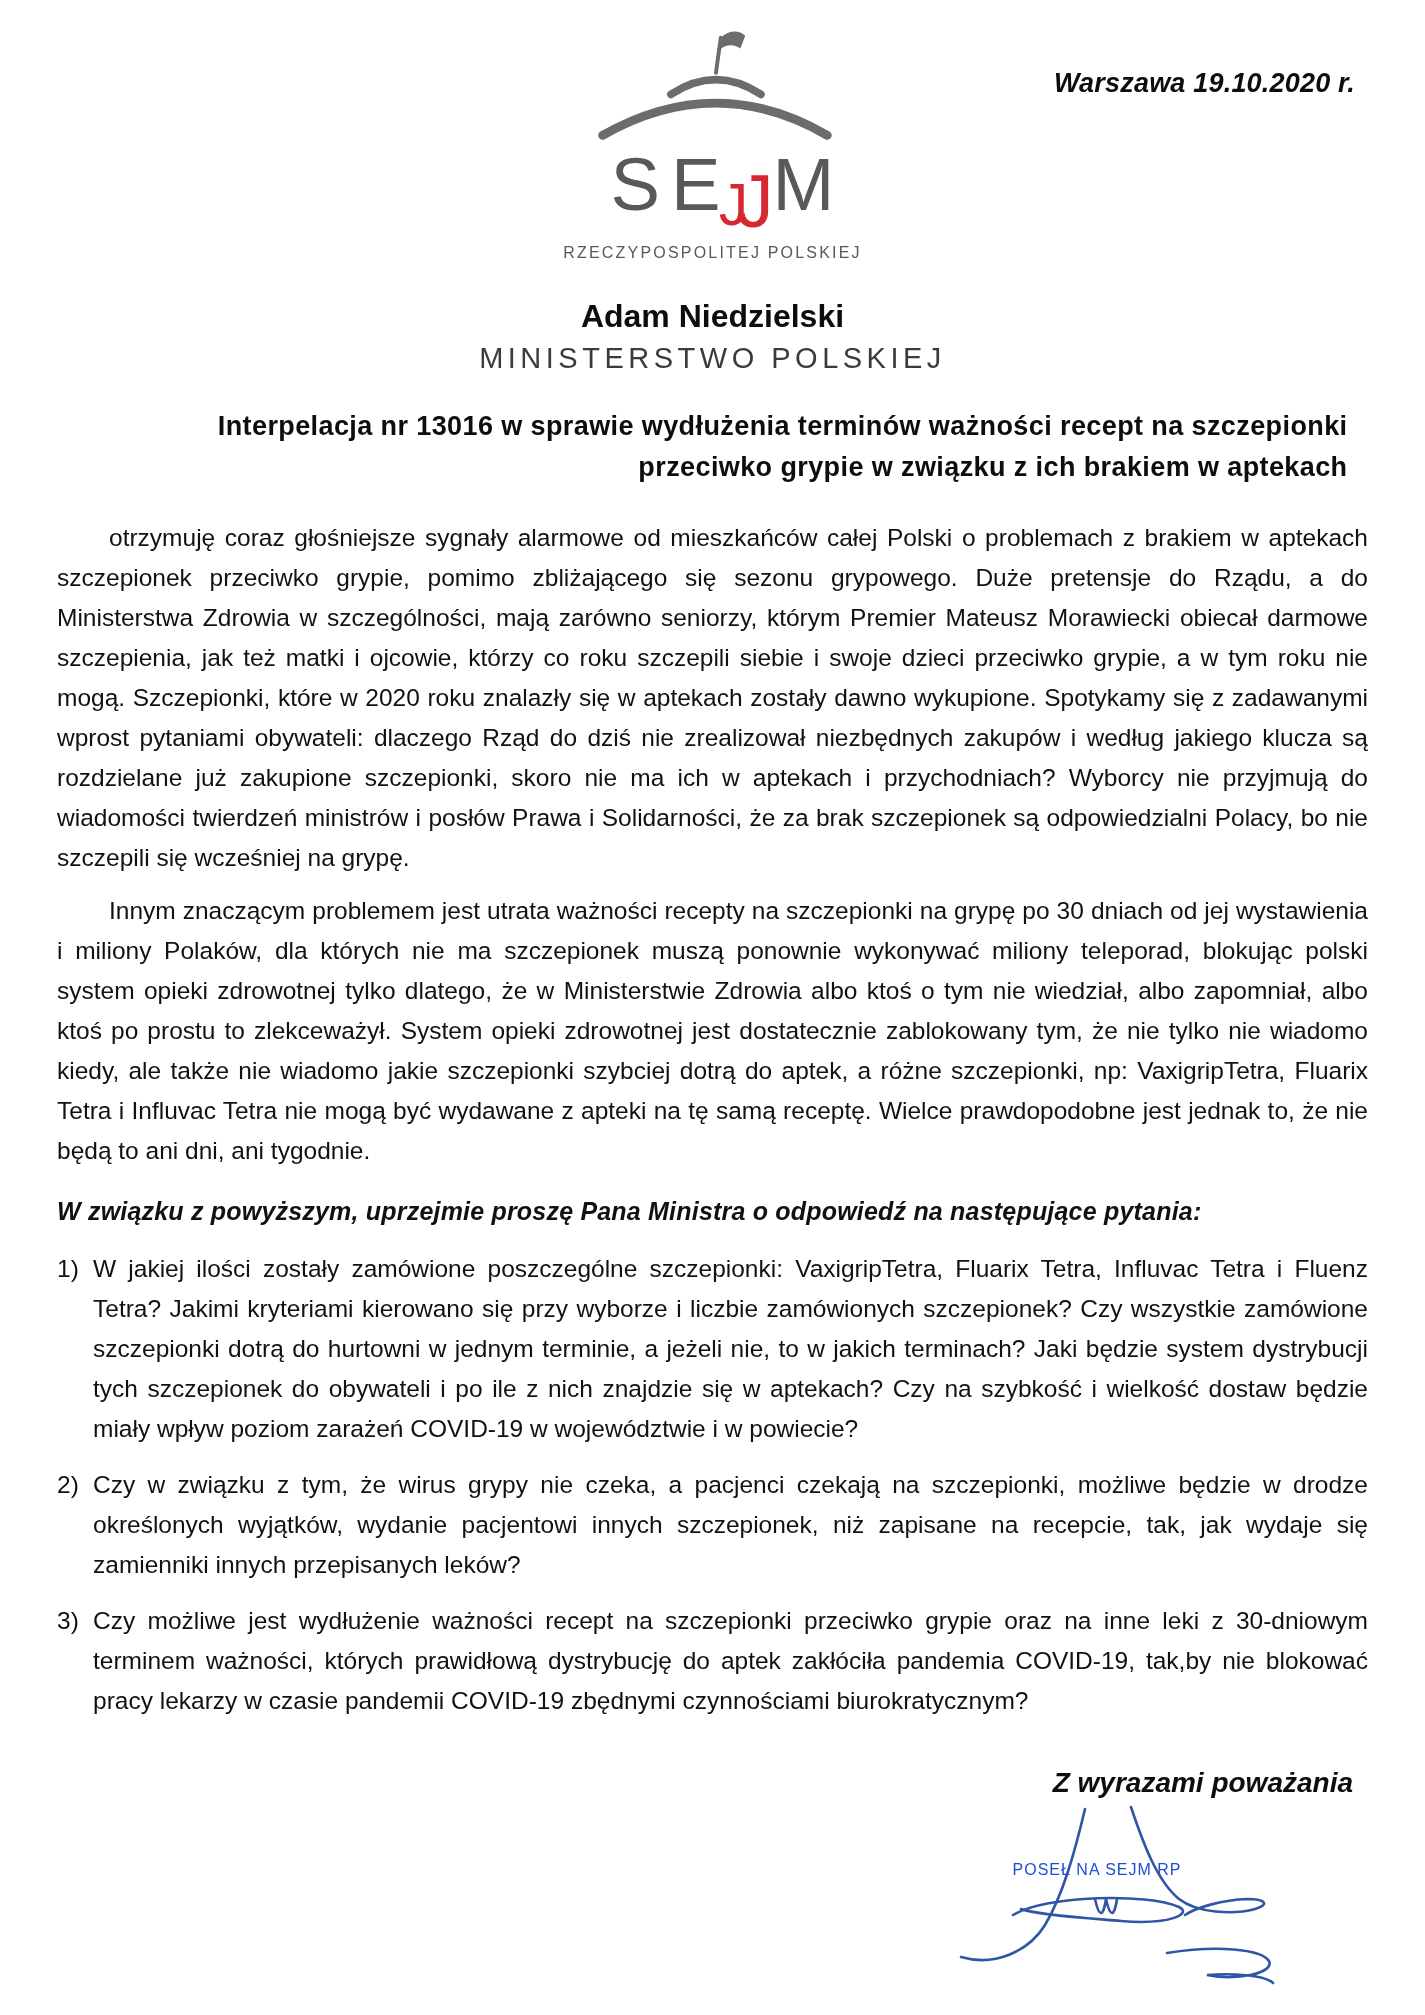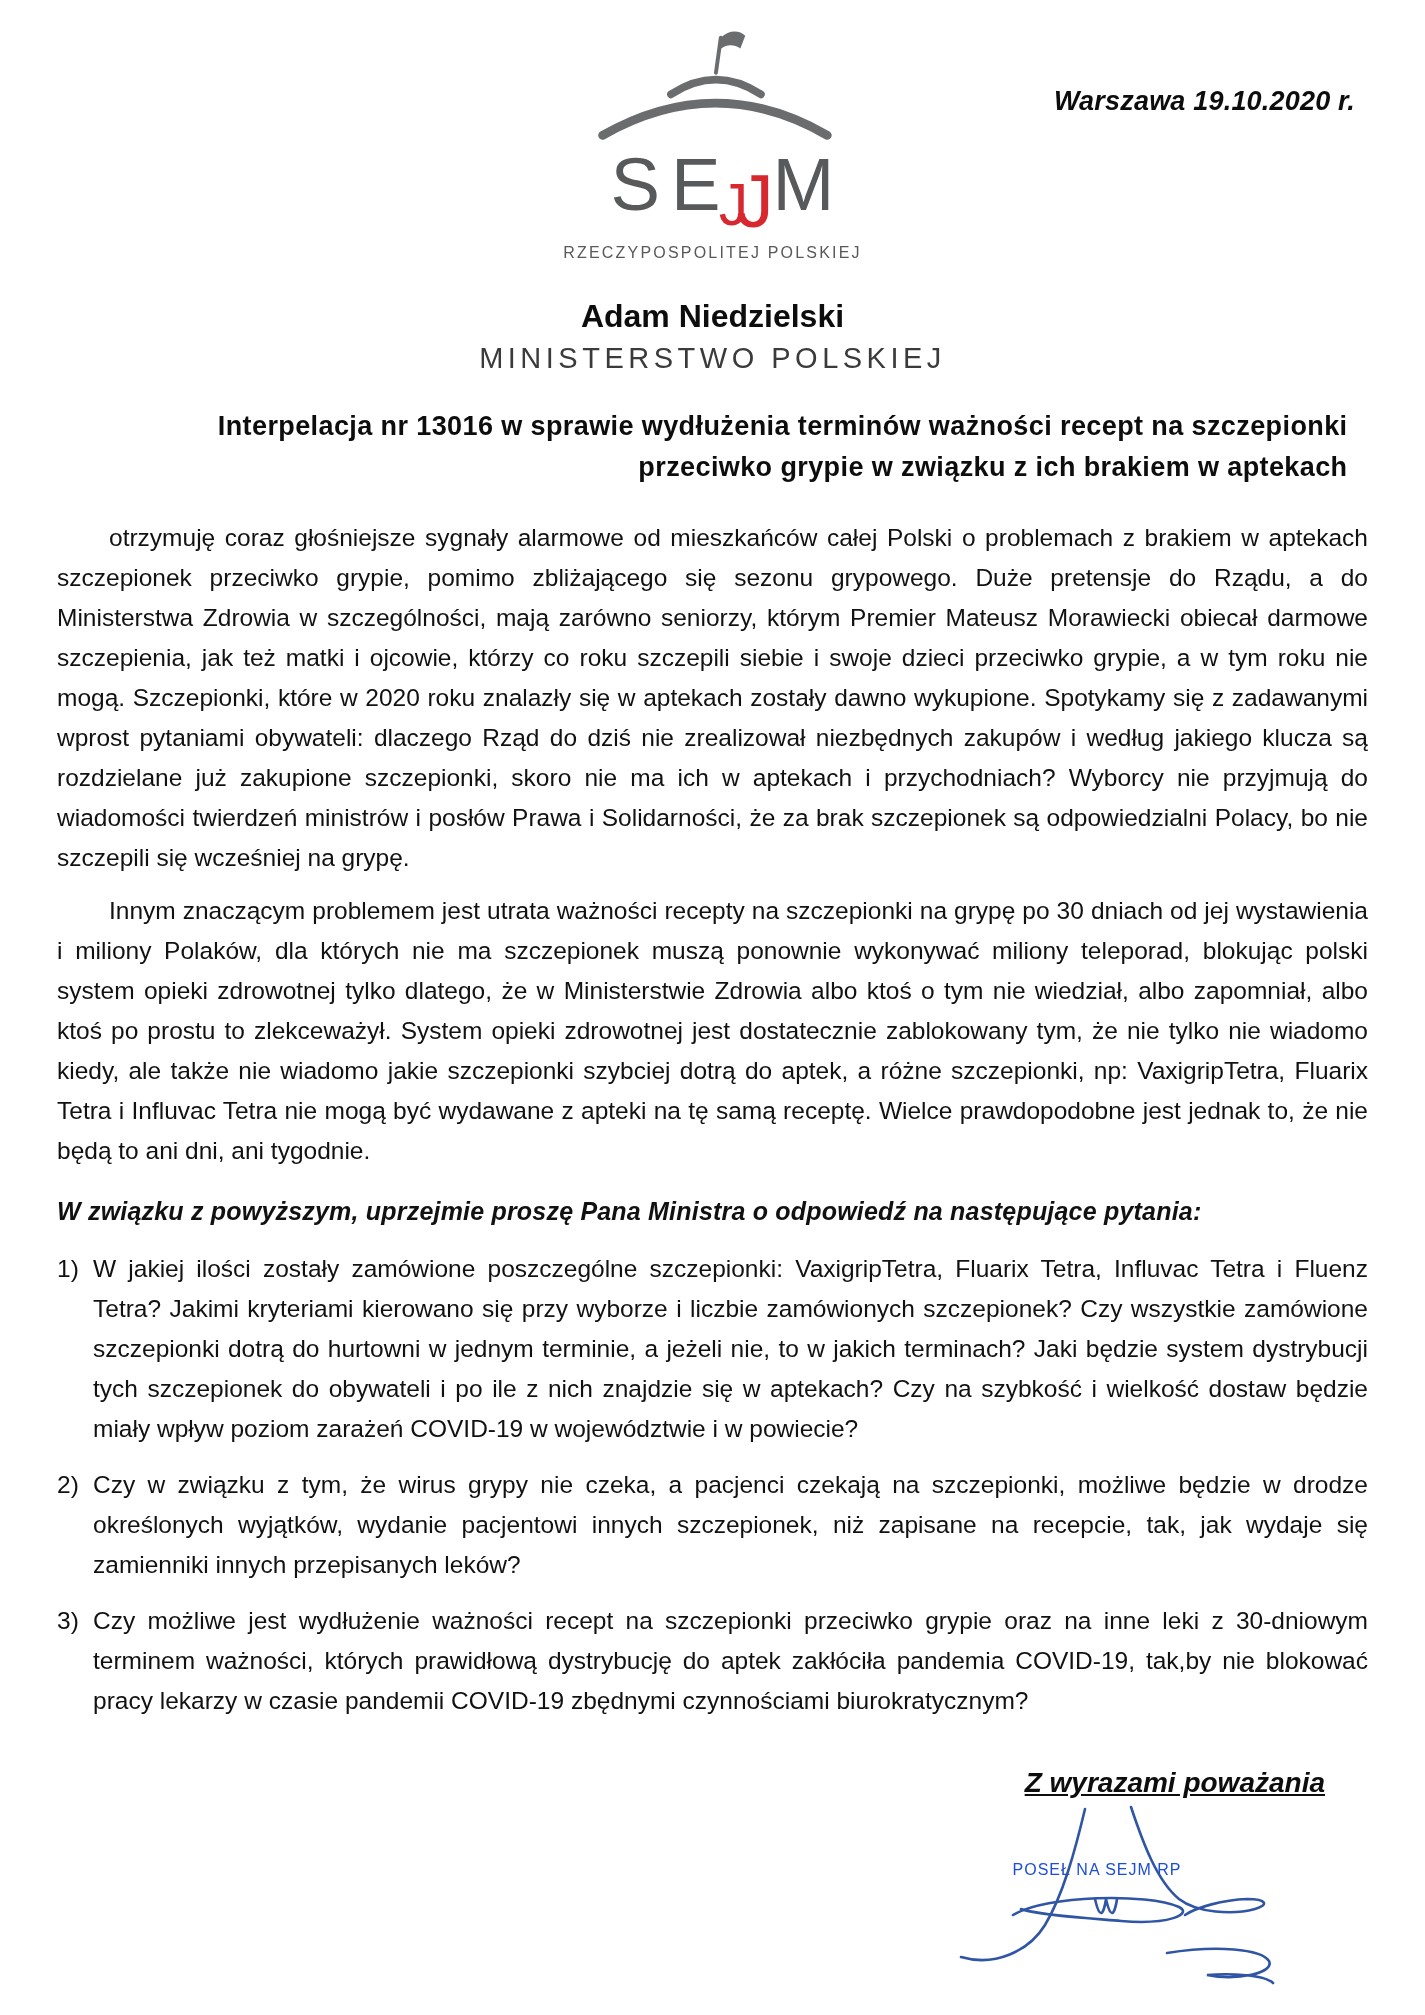--- a/index.html
+++ b/index.html
@@ -8,21 +8,21 @@
     width:1425px;height:2015px;
     background:#ffffff;
     font-family:"Liberation Sans",sans-serif;
     color:#111;
     overflow:hidden;
     box-sizing:border-box;
   }
   
   .header{position:relative;height:248px;}
   .date-line{
-    position:absolute;top:64px;right:70px;
+    position:absolute;top:46px;right:70px;
     font-size:27px;font-weight:bold;font-style:italic;color:#0d0d0d;
     letter-spacing:.2px;
   }
   .logo-block{width:300px;margin:22px auto 0;text-align:center;}
   .logo-svg{display:block;margin:0 auto;}
   .logo-subtitle{
     font-size:16px;color:#58595b;letter-spacing:2.2px;
     margin-top:10px;white-space:nowrap;
   }
   
@@ -49,22 +49,22 @@
   .letter-body p.indent{text-indent:52px;}
   .q-intro{
     margin:20px 0 18px;font-weight:bold;font-style:italic;font-size:25px;
     text-align:left;letter-spacing:.2px;
   }
   .question{display:flex;margin:0 0 16px;}
   .q-num{flex:0 0 36px;}
   .q-text{flex:1;text-align:justify;}
   
   .valediction{
-    text-align:right;margin:46px 100px 0 0;
-    font-size:28px;font-weight:bold;font-style:italic;color:#0d0d0d;text-decoration:underline;
+    text-align:right;margin:46px 72px 0 0;
+    font-size:28px;font-weight:bold;font-style:italic;color:#0d0d0d;
   }
   .sig-block{
     position:relative;width:420px;margin:62px 118px 0 auto;text-align:center;
   }
   .sig-title{font-size:16px;letter-spacing:1px;color:#1d4ed8;text-align:center;}
   .signature-svg{
     position:absolute;left:30px;top:-58px;pointer-events:none;
   }
 </style>
 </head>

